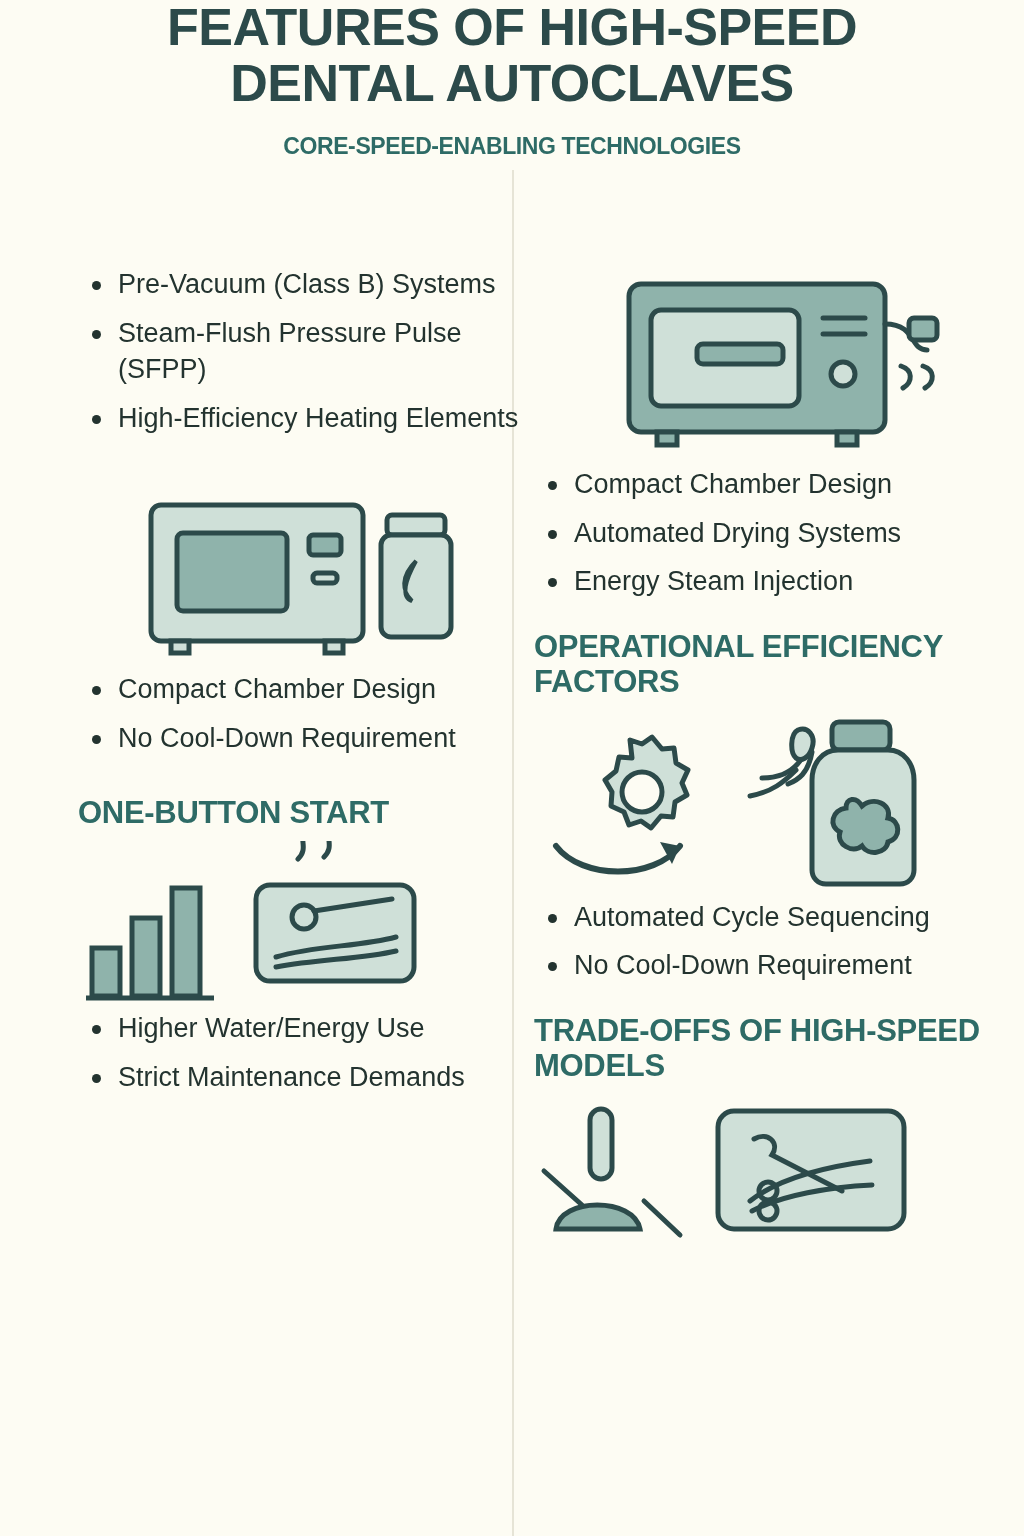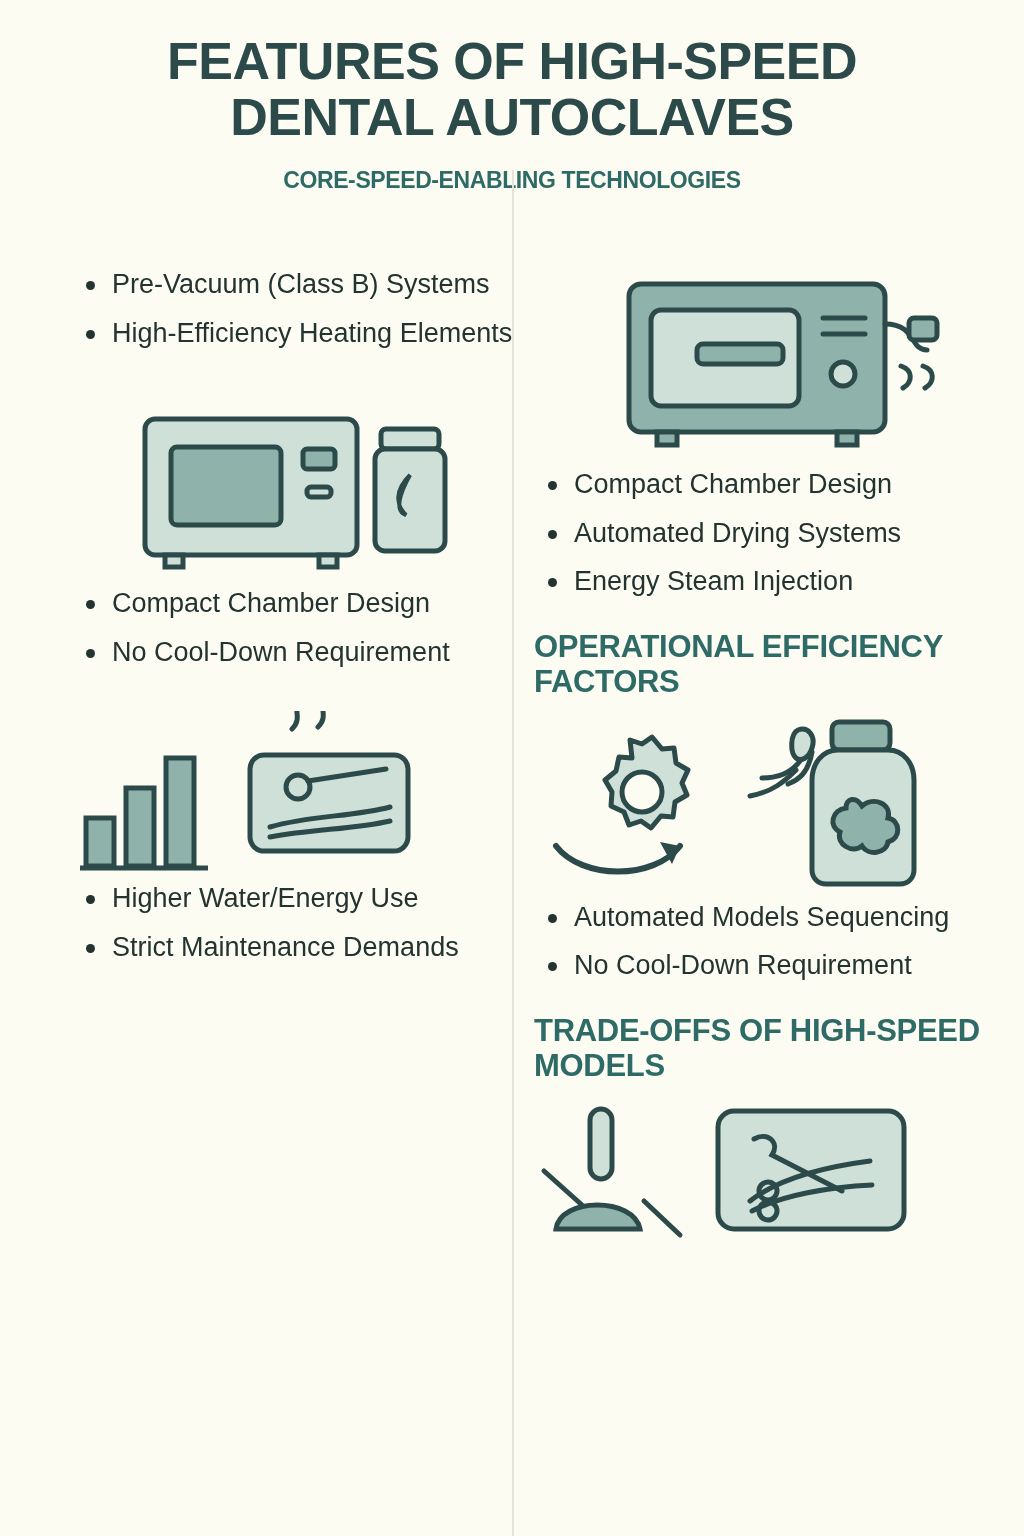--- a/index.html
+++ b/index.html
@@ -20,21 +20,20 @@
   .divider {
     position: absolute;
     left: 512px;
     top: 170px;
     width: 2px;
     height: 1366px;
     background: #e6e4d6;
   }
   .title {
     text-align: center;
-    padding-top: 34px;
     color: #2c4a4a;
     font-size: 52px;
     line-height: 1.07;
     font-weight: bold;
     letter-spacing: -0.5px;
     text-transform: uppercase;
   }
   .title .l2 { display: block; }
   .subtitle {
     text-align: center;
@@ -49,21 +48,21 @@
     position: absolute;
     top: 262px;
     left: 0;
     width: 1024px;
   }
   .col {
     position: absolute;
     top: 0;
     width: 470px;
   }
-  .col-left { left: 72px; }
+  .col-left { left: 78px; }
   .col-right { left: 534px; }
 
   h3.sec {
     color: #2e6b66;
     font-size: 31px;
     font-weight: bold;
     line-height: 1.12;
     text-transform: uppercase;
     letter-spacing: -0.3px;
     margin-bottom: 10px;
@@ -106,20 +105,21 @@
   </div>
 
   <div class="subtitle">Core-Speed-Enabling Technologies</div>
 
   <div class="cols">
 
     <div class="col col-left">
 
       <ul class="bullets">
         <li>Pre-Vacuum (Class B) Systems</li>
+        <li>Steam-Flush Pressure Pulse (SFPP)</li>
         <li>High-Efficiency Heating Elements</li>
       </ul>
 
       <div class="spacer-28"></div>
 
 
       <div class="center-art">
         <svg class="art" width="340" height="190" viewBox="0 0 340 190" aria-hidden="true">
 
           <rect x="8" y="28" width="212" height="136" rx="10" fill="#cfe0d8" stroke="#2c4a4a" stroke-width="5"></rect>
@@ -135,20 +135,21 @@
         </svg>
       </div>
 
       <ul class="bullets">
         <li>Compact Chamber Design</li>
         <li>No Cool-Down Requirement</li>
       </ul>
 
       <div class="spacer-28"></div>
 
+      <h3 class="sec">One-Button Start</h3>
 
       <div class="row-art">
         <svg class="art" width="150" height="150" viewBox="0 0 150 150" aria-hidden="true">
           <rect x="14" y="92" width="28" height="48" fill="#8fb3ab" stroke="#2c4a4a" stroke-width="5"></rect>
           <rect x="54" y="62" width="28" height="78" fill="#8fb3ab" stroke="#2c4a4a" stroke-width="5"></rect>
           <rect x="94" y="32" width="28" height="108" fill="#8fb3ab" stroke="#2c4a4a" stroke-width="5"></rect>
           <line x1="8" y1="142" x2="136" y2="142" stroke="#2c4a4a" stroke-width="5"></line>
         </svg>
         <svg class="art" width="190" height="165" viewBox="0 0 190 165" aria-hidden="true">
           <path d="M58 18 c10 -10 2 -18 6 -24" fill="none" stroke="#2c4a4a" stroke-width="5" stroke-linecap="round"></path>
@@ -208,21 +209,21 @@
           <path d="M102 40 h50 c16 0 26 14 26 30 v90 c0 8 -6 14 -14 14 h-74 c-8 0 -14 -6 -14 -14 v-90 c0 -16 10 -30 26 -30 z" fill="#cfe0d8" stroke="#2c4a4a" stroke-width="5"></path>
           <path d="M126 96 c12 -10 30 -2 26 12 c12 2 14 20 0 24 c-2 12 -20 14 -26 4 c-10 8 -26 -2 -22 -14 c-12 -6 -8 -22 6 -24 c0 -10 10 -12 16 -2 z" fill="#8fb3ab" stroke="#2c4a4a" stroke-width="5"></path>
           <path d="M76 42 c-4 22 -14 28 -24 32" fill="none" stroke="#2c4a4a" stroke-width="5" stroke-linecap="round"></path>
           <path d="M66 48 c-10 16 -26 20 -40 20" fill="none" stroke="#2c4a4a" stroke-width="5" stroke-linecap="round"></path>
           <path d="M60 60 c-12 12 -24 22 -46 26" fill="none" stroke="#2c4a4a" stroke-width="5" stroke-linecap="round"></path>
           <path d="M62 20 c10 -4 18 6 14 18 c-3 10 -11 14 -16 10 c-6 -5 -6 -24 2 -28 z" fill="#cfe0d8" stroke="#2c4a4a" stroke-width="5"></path>
         </svg>
       </div>
 
       <ul class="bullets">
-        <li>Automated Models Sequencing</li>
+        <li>Automated Cycle Sequencing</li>
         <li>No Cool-Down Requirement</li>
       </ul>
 
       <div class="spacer-18"></div>
 
       <h3 class="sec">Trade-Offs of High-Speed Models</h3>
 
       <div class="row-art">
         <svg class="art" width="160" height="160" viewBox="0 0 160 160" aria-hidden="true">
           <rect x="56" y="16" width="22" height="70" rx="11" fill="#cfe0d8" stroke="#2c4a4a" stroke-width="5"></rect>

